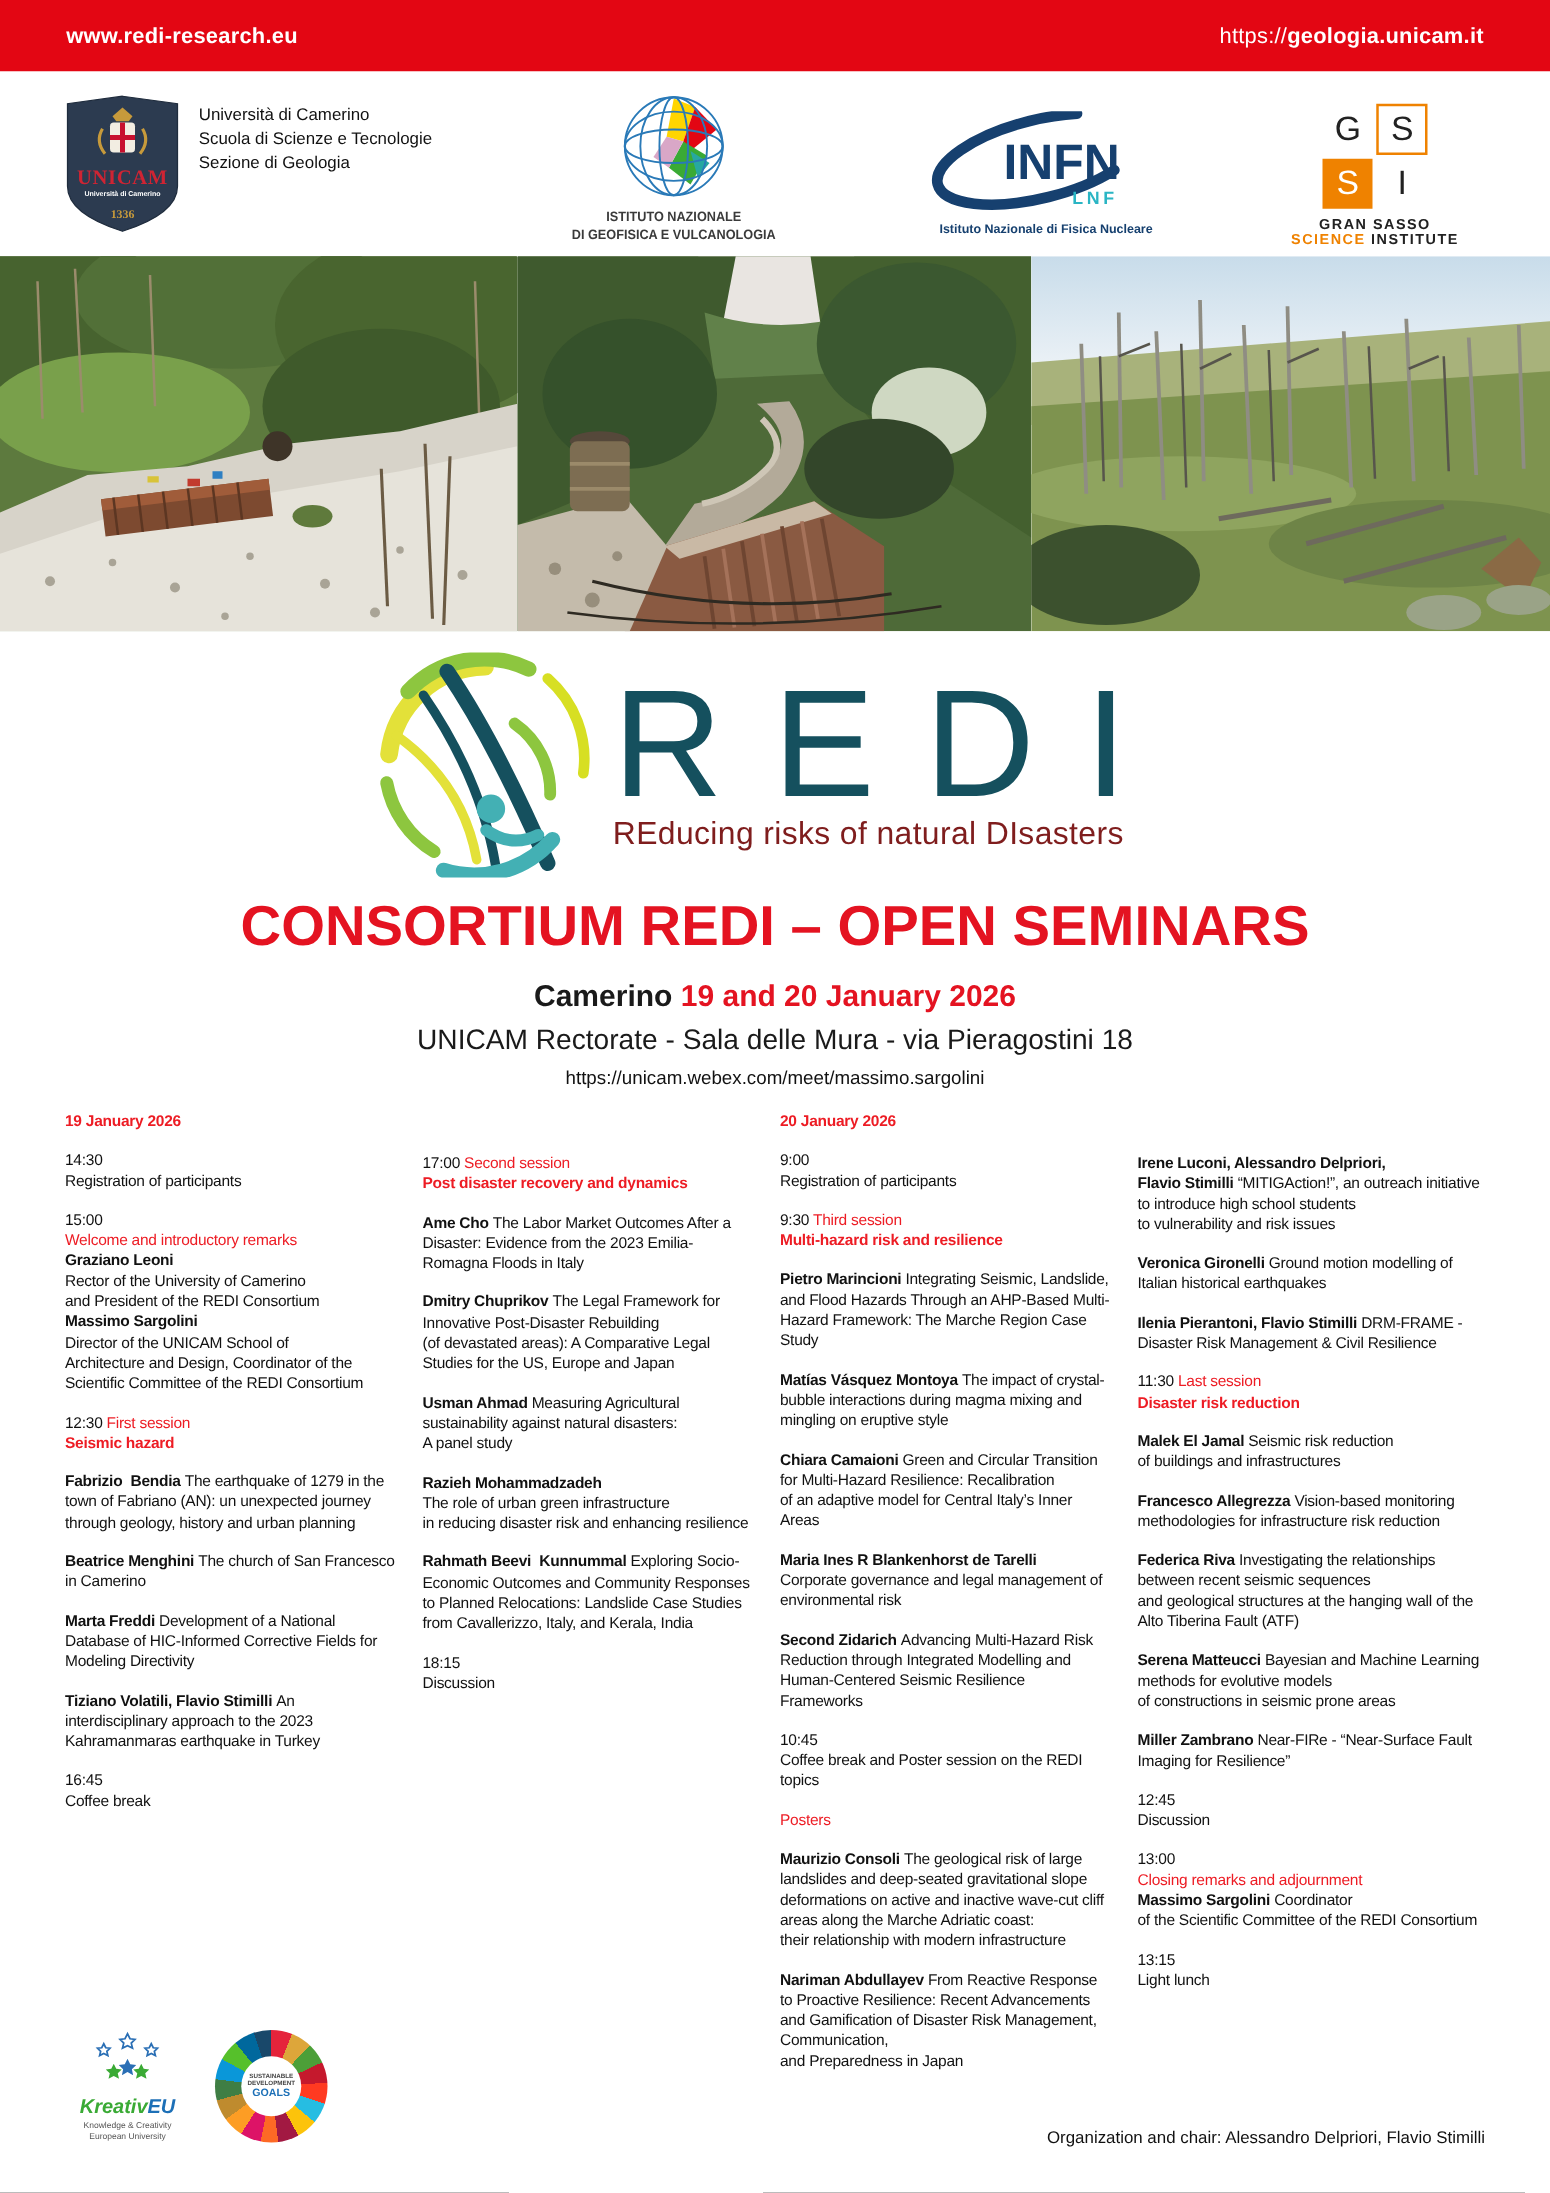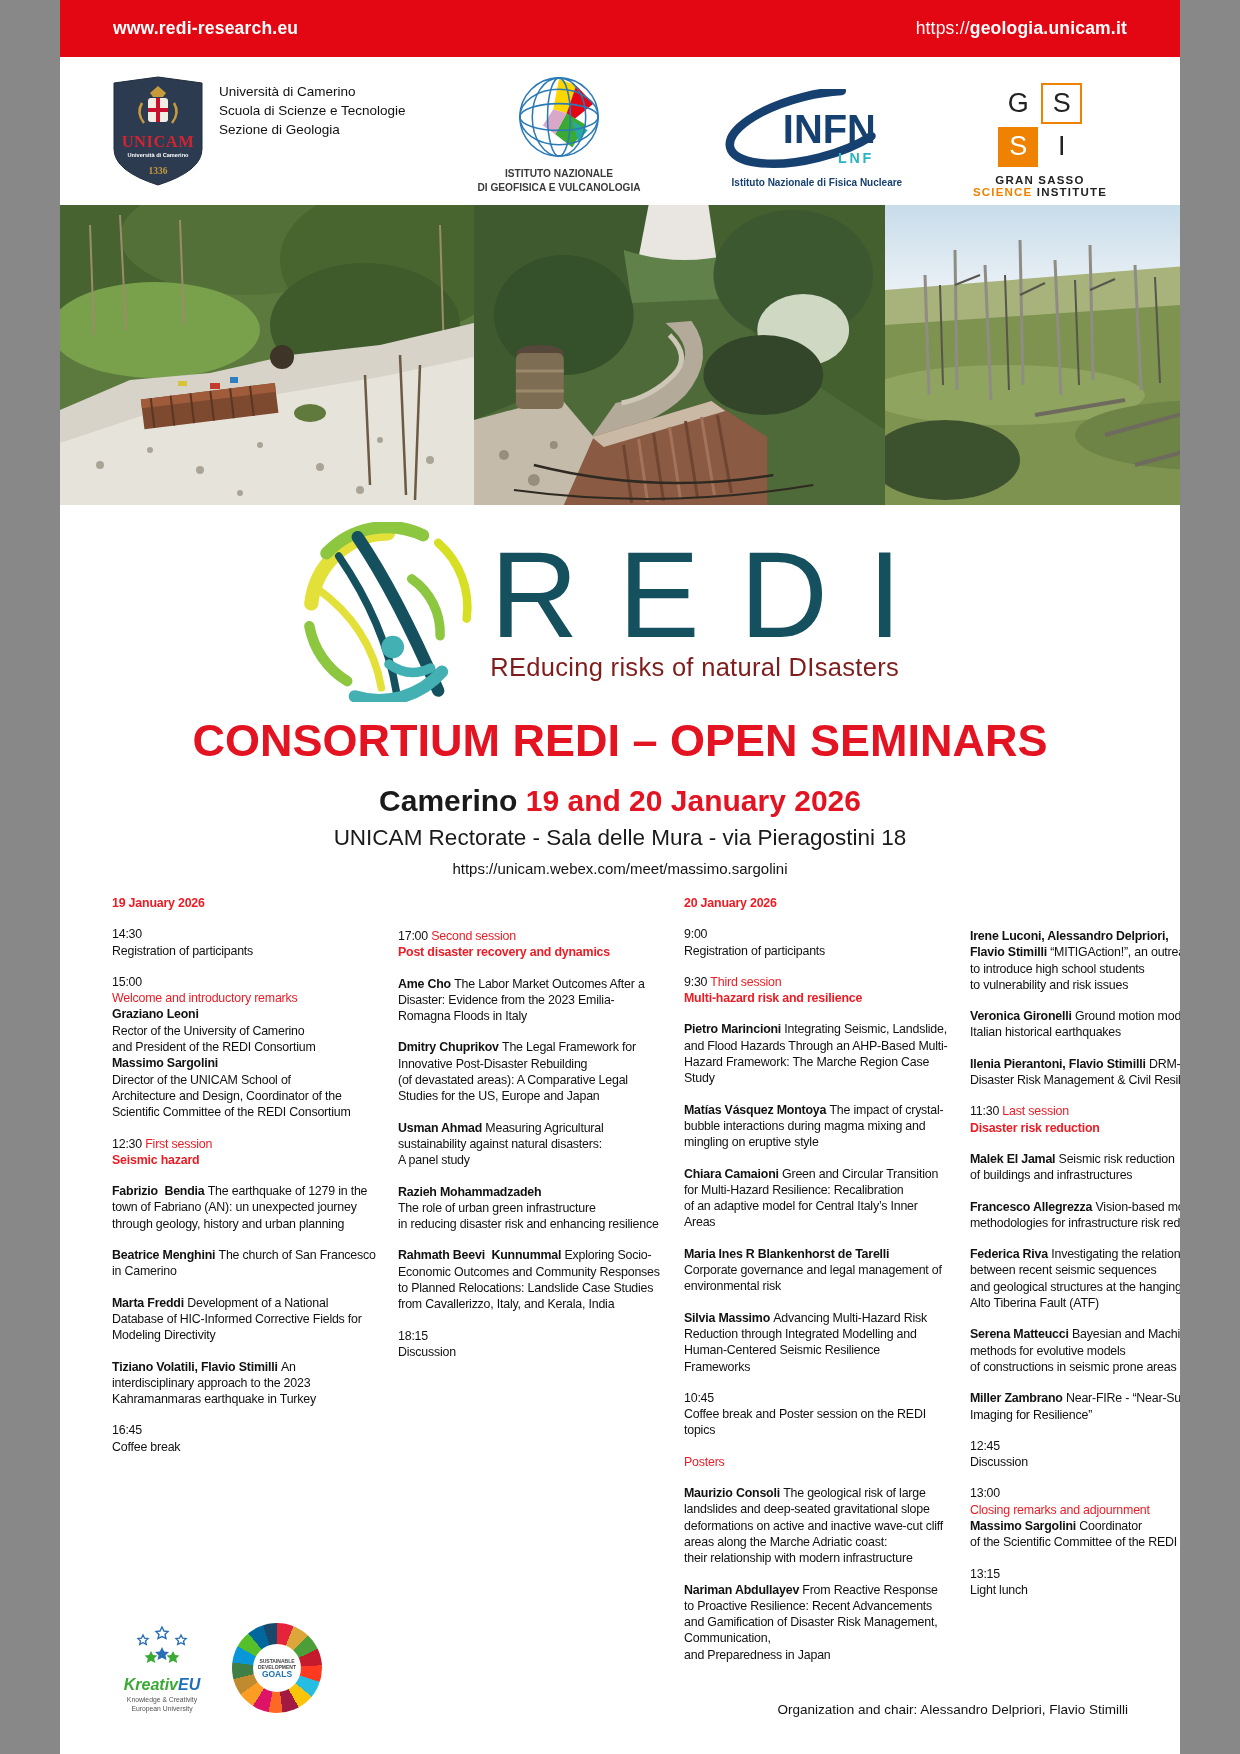--- a/index.html
+++ b/index.html
@@ -1,16 +1,16 @@
 <!DOCTYPE html>
 <html><head>
 <meta charset="utf-8">
 <style>
   html,body{margin:0;padding:0;background:#888;}
-  .poster{position:relative;width:1120px;height:1754px;margin:0 auto;background:#fff;
+  .poster{position:relative;width:1240px;height:1754px;margin:0 auto;background:#fff;
     font-family:"Liberation Sans",sans-serif;color:#111;overflow:hidden;}
 
   
   .topbar{height:57px;background:#e30613;display:flex;align-items:center;justify-content:space-between;padding:0 53px;}
   .topbar .tb{color:#fff;font-size:17.5px;font-weight:700;letter-spacing:.2px;}
   .tb-right .pre{font-weight:400;}
 
   
   .logo-row{display:flex;align-items:flex-start;justify-content:space-between;padding:18px 70px 0 52px;height:130px;}
   .lg-unicam{display:flex;gap:15px;}
@@ -34,21 +34,21 @@
   .photo svg{display:block;width:100%;height:100%;}
   .ph1{width:414px;} .ph2{width:411px;} .ph3{width:415px;}
 
   
   .brand{display:flex;justify-content:center;align-items:center;margin-top:12px;height:190px;}
   .wordmark{margin-left:12px;}
   .redi{font-size:122px;line-height:.88;color:#15505e;letter-spacing:40px;font-weight:400;}
   .tagline{font-size:25.5px;color:#7f1d1d;margin-top:4px;letter-spacing:.3px;}
 
   .title{text-align:center;color:#e41321;font-weight:700;font-size:45px;margin:8px 0 0;letter-spacing:0;}
-  .venue{text-align:center;margin-top:17px;font-size:30px;font-weight:700;color:#1a1a1a;}
+  .venue{text-align:center;margin-top:17px;font-size:24px;font-weight:700;color:#1a1a1a;}
   .venue .dates{color:#e41321;}
   .address{text-align:center;font-size:22.5px;margin-top:7px;color:#1a1a1a;}
   .webex{text-align:center;font-size:15px;margin-top:9px;color:#111;}
 
   
   .program{display:grid;grid-template-columns:264px 264px 264px 276px;column-gap:22px;
     padding-left:52px;margin-top:18px;font-size:12.4px;line-height:16.3px;letter-spacing:-.2px;color:#111;}
   .pcol.offset{margin-top:33px;}
   .pblock{white-space:pre-wrap;margin:0 0 15px;}
   .s-b{font-weight:700;}
@@ -356,21 +356,21 @@
         <div class="pblock"><span class="s-p">9:00
 Registration of participants</span></div>
         <div class="pblock"><span class="s-p">9:30 </span><span class="s-r">Third session
 </span><span class="s-rb">Multi-hazard risk and resilience</span></div>
         <div class="pblock"><span class="s-b">Pietro Marincioni </span><span class="s-p">Integrating Seismic, Landslide, and Flood Hazards Through an AHP-Based Multi-Hazard Framework: The Marche Region Case Study</span></div>
         <div class="pblock"><span class="s-b">Matías Vásquez Montoya </span><span class="s-p">The impact of crystal-bubble interactions during magma mixing and mingling on eruptive style</span></div>
         <div class="pblock"><span class="s-b">Chiara Camaioni </span><span class="s-p">Green and Circular Transition for Multi-Hazard Resilience: Recalibration
 of an adaptive model for Central Italy’s Inner Areas</span></div>
         <div class="pblock"><span class="s-b">Maria Ines R Blankenhorst de Tarelli
 </span><span class="s-p">Corporate governance and legal management of environmental risk</span></div>
-        <div class="pblock"><span class="s-b">Silvia Massimo </span><span class="s-p">Advancing Multi-Hazard Risk Reduction through Integrated Modelling and Human-Centered Seismic Resilience Frameworks</span></div>
+        <div class="pblock"><span class="s-b">Second Zidarich </span><span class="s-p">Advancing Multi-Hazard Risk Reduction through Integrated Modelling and Human-Centered Seismic Resilience Frameworks</span></div>
         <div class="pblock"><span class="s-p">10:45
 Coffee break and Poster session on the REDI topics</span></div>
         <div class="pblock"><span class="s-r">Posters</span></div>
         <div class="pblock"><span class="s-b">Maurizio Consoli </span><span class="s-p">The geological risk of large landslides and deep-seated gravitational slope deformations on active and inactive wave-cut cliff areas along the Marche Adriatic coast:
 their relationship with modern infrastructure</span></div>
         <div class="pblock"><span class="s-b">Nariman Abdullayev </span><span class="s-p">From Reactive Response to Proactive Resilience: Recent Advancements and Gamification of Disaster Risk Management, Communication,
 and Preparedness in Japan</span></div>
       </div>
       <div class="pcol offset">
         <div class="pblock"><span class="s-b">Irene Luconi, Alessandro Delpriori,

